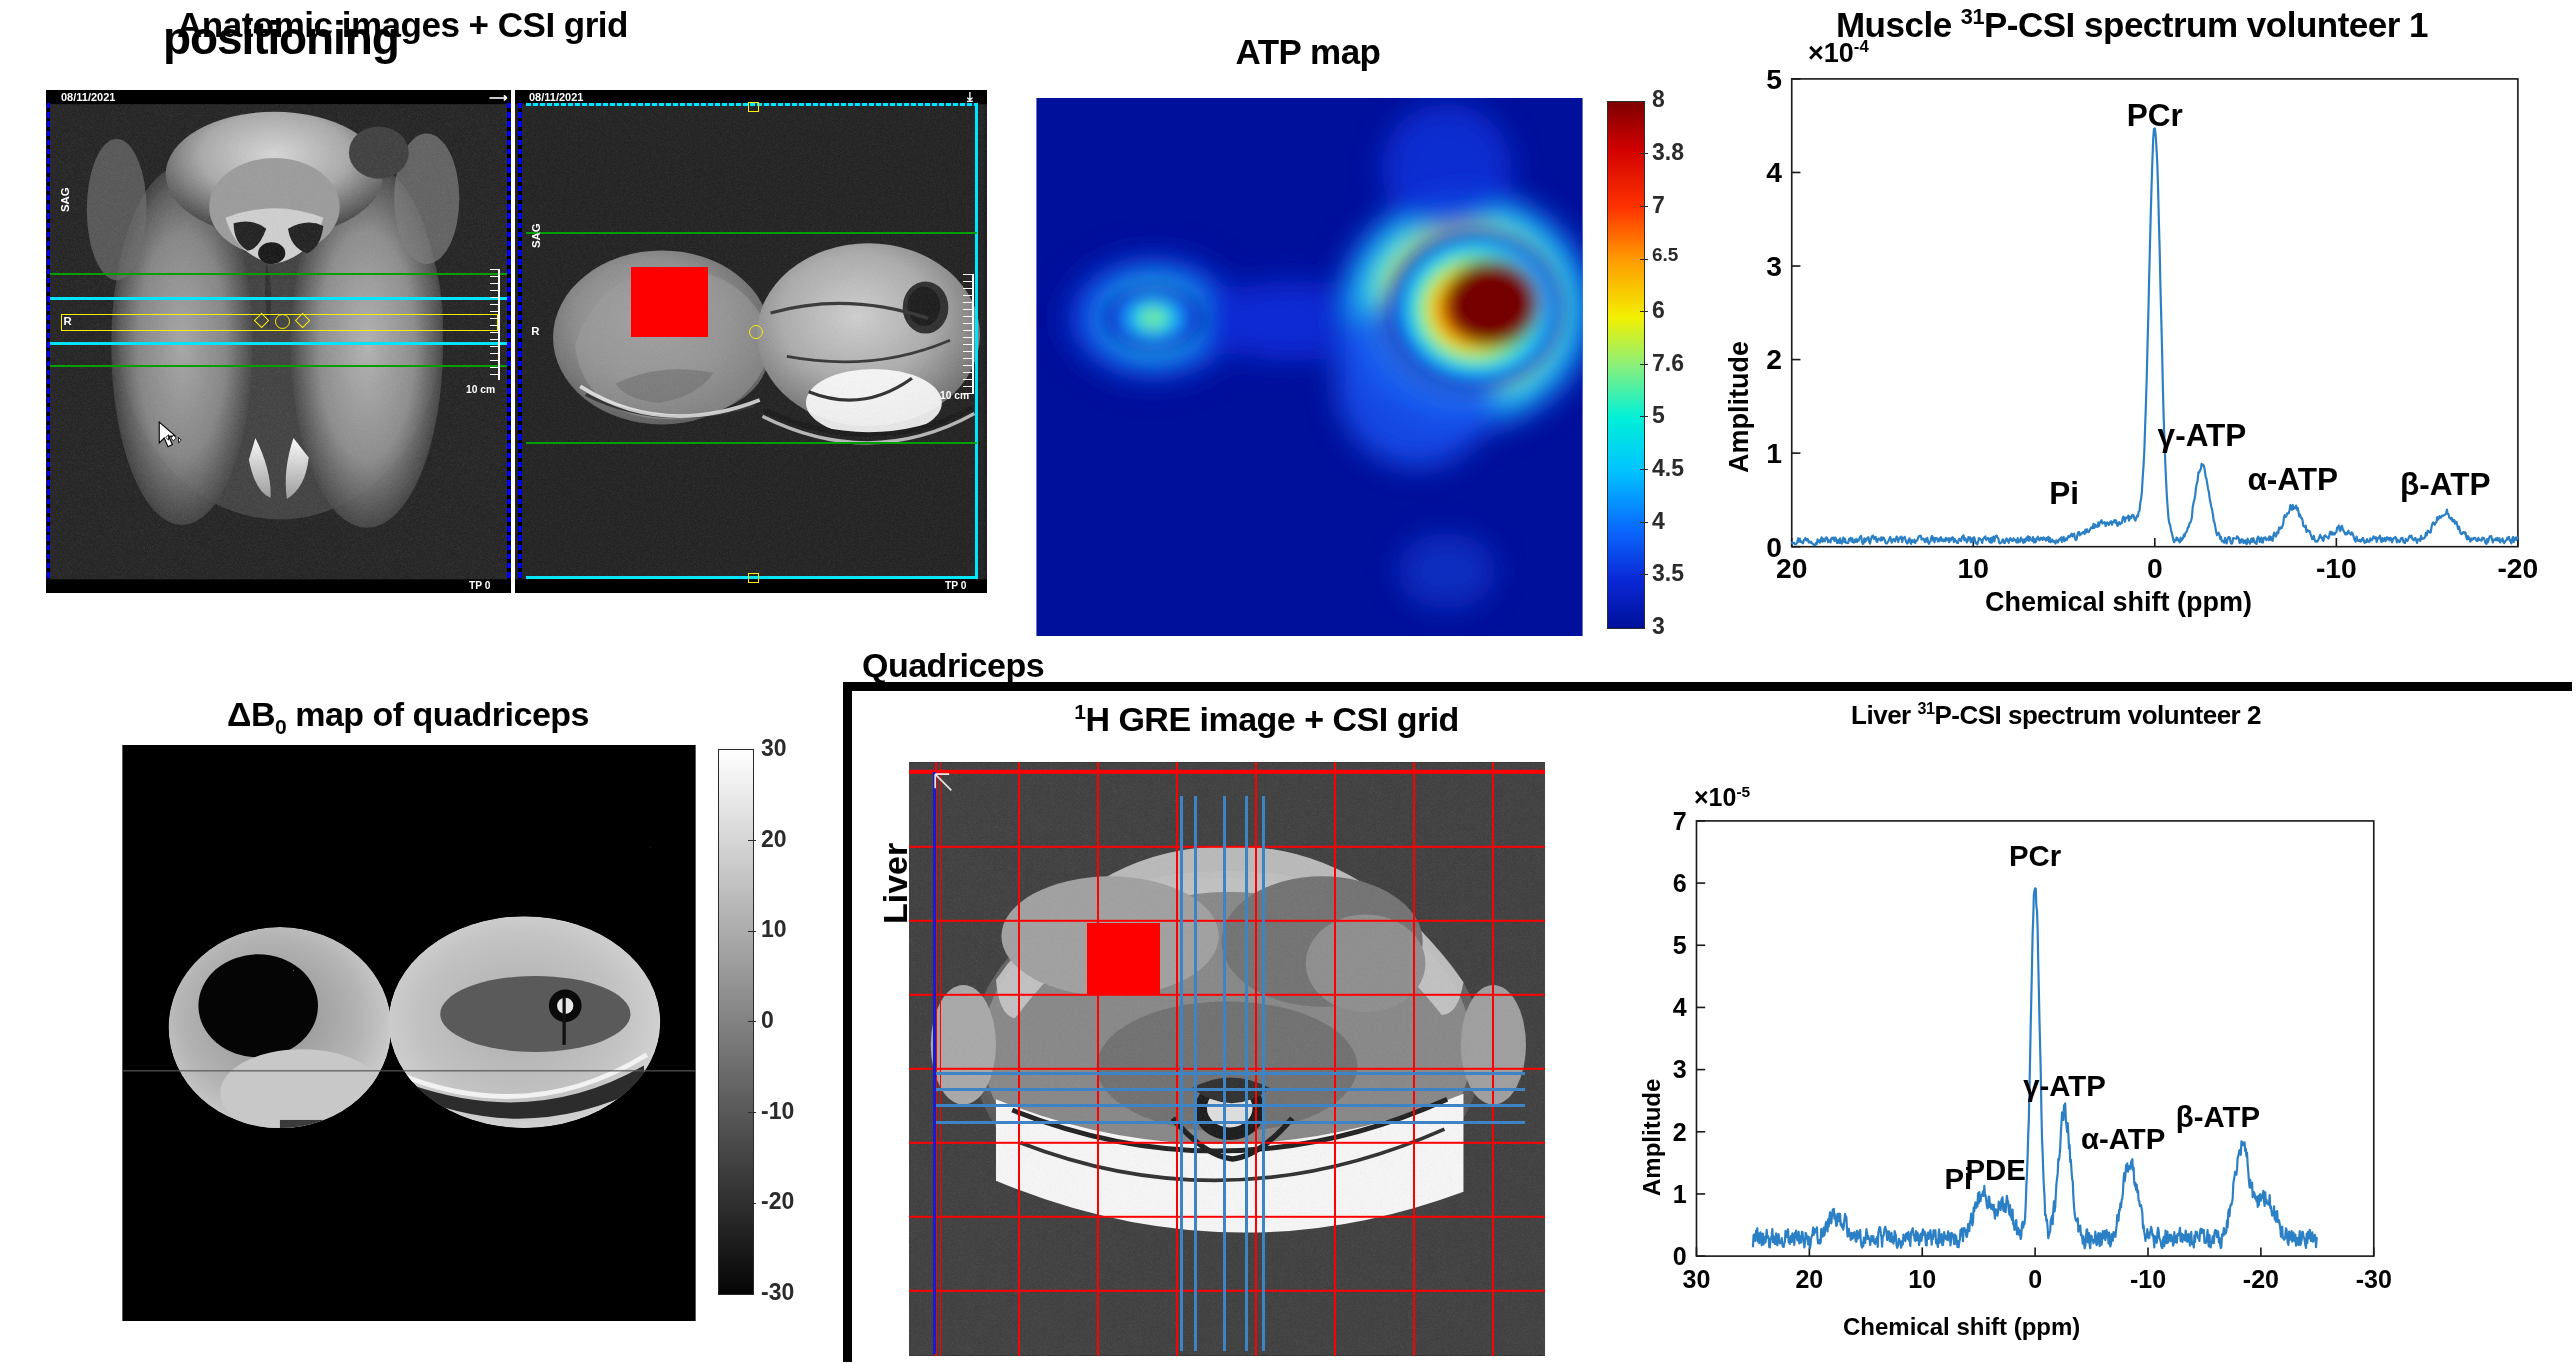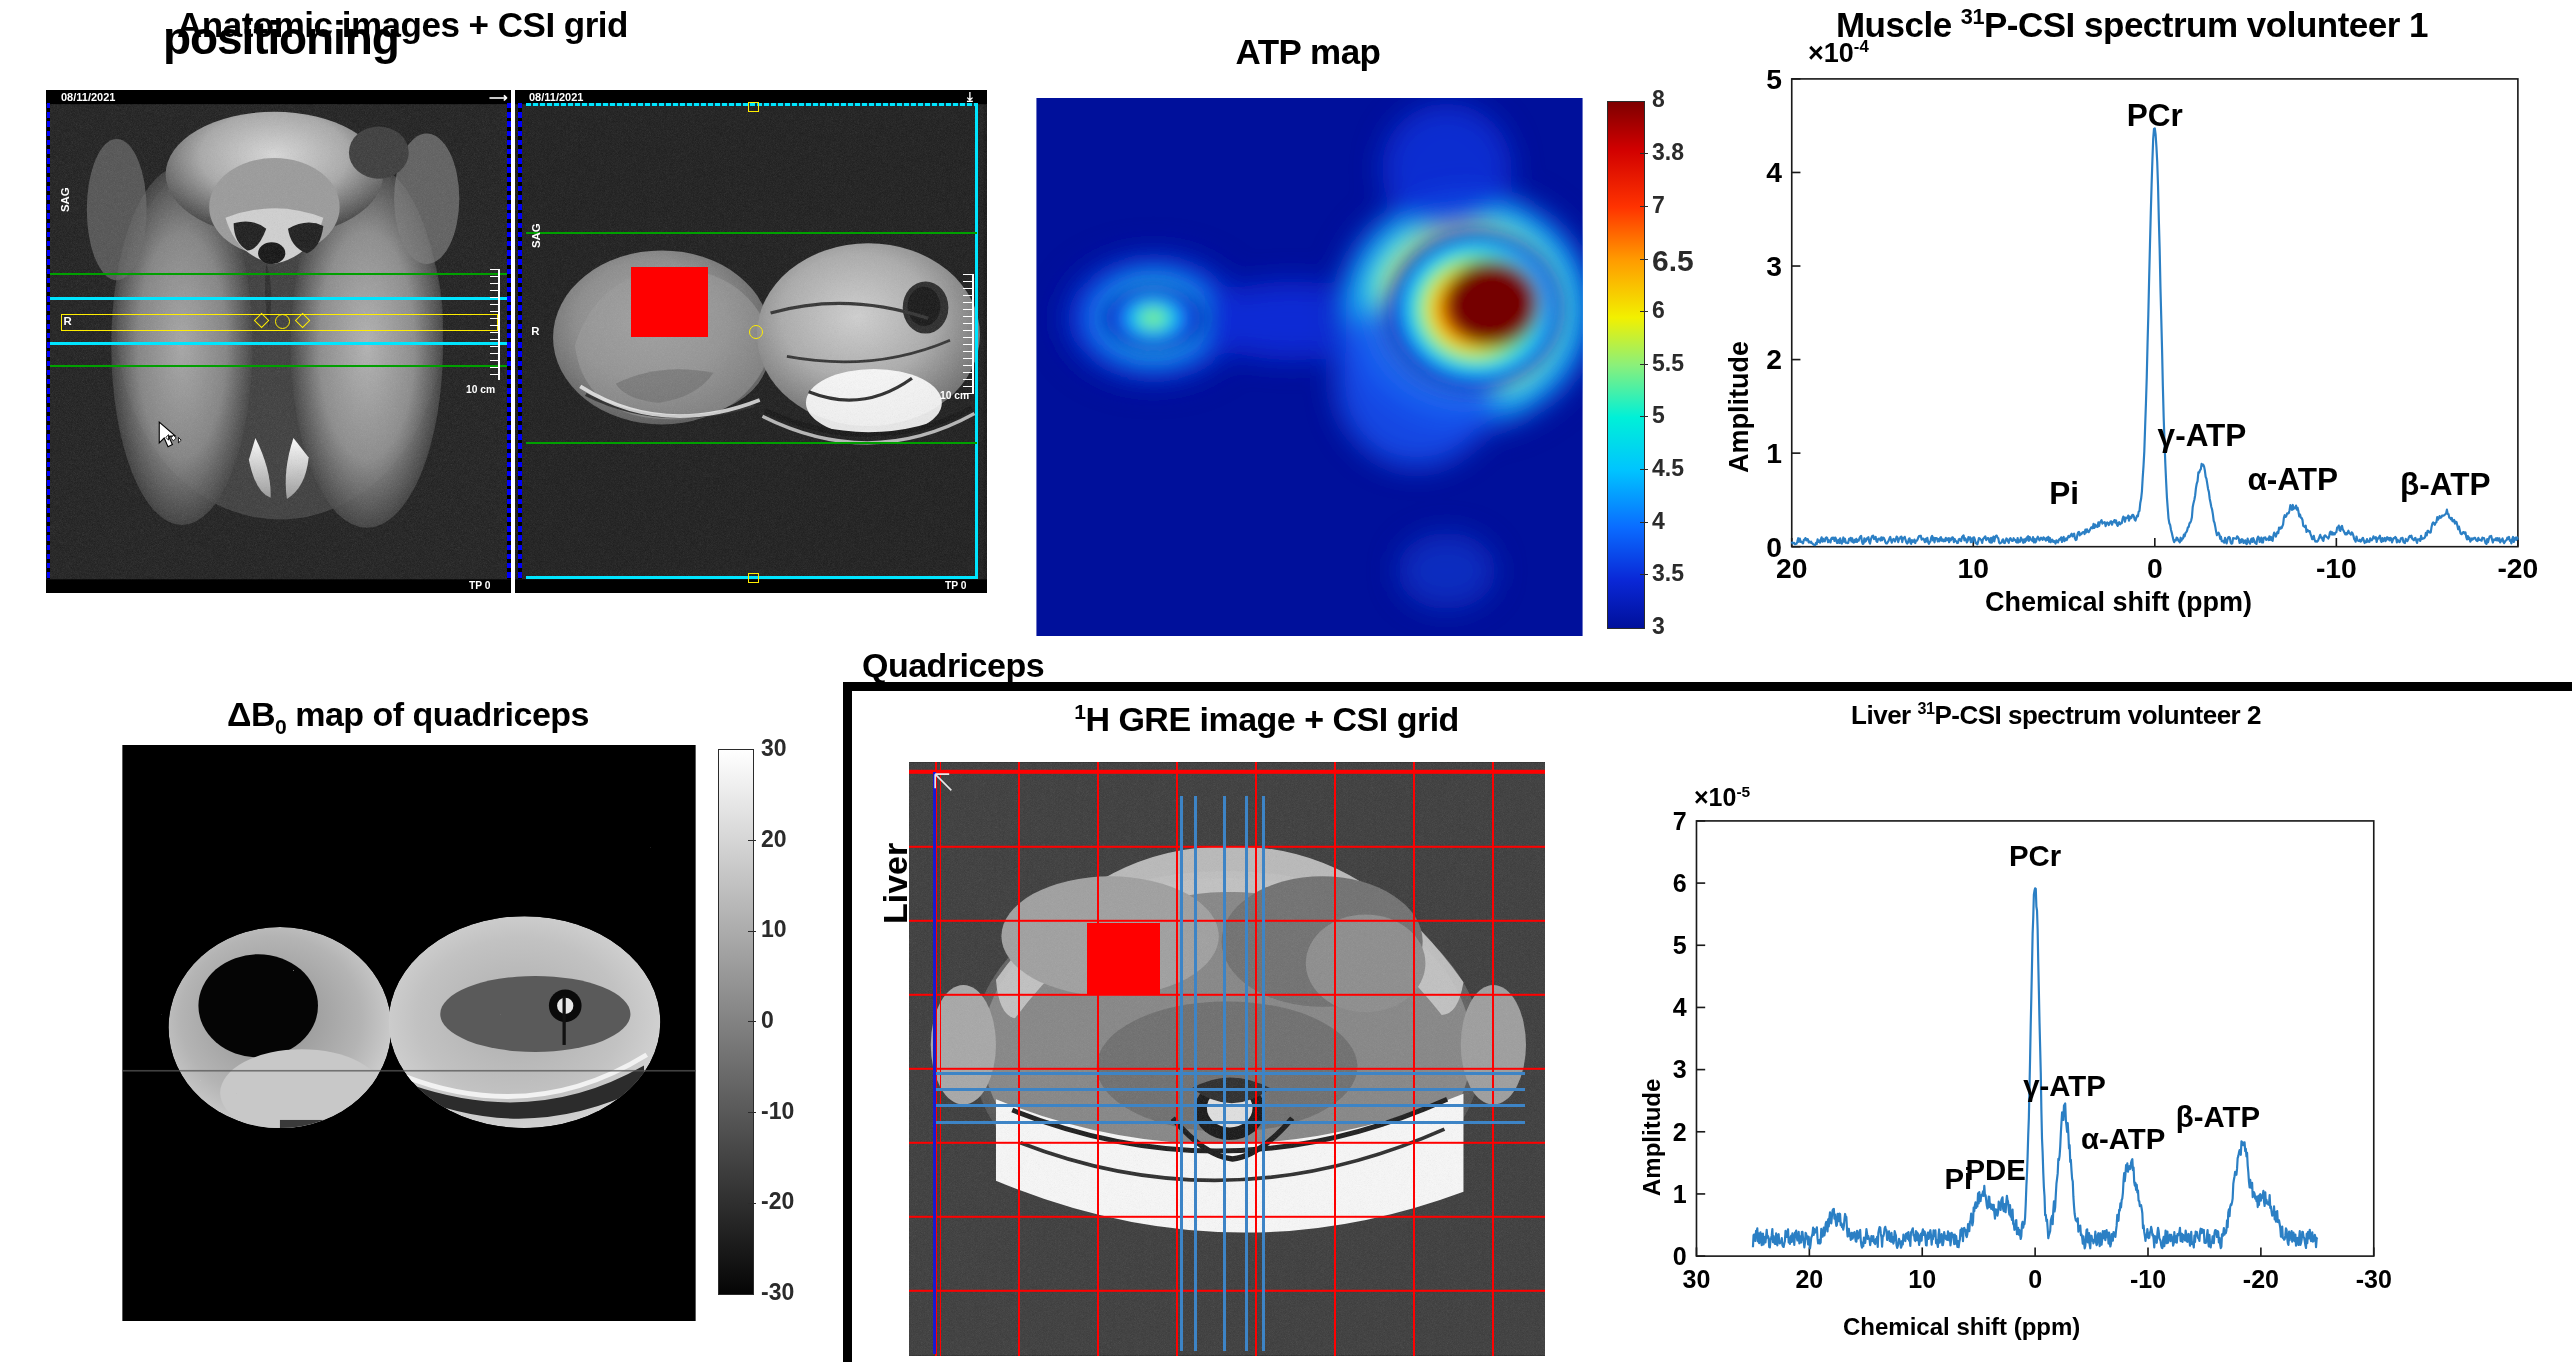--- a/index.html
+++ b/index.html
@@ -468,25 +468,25 @@
       <text x="651.4" y="786.8571428571429" text-anchor="middle" font-size="54" font-weight="bold" fill="#000" font-family="&quot;Liberation Sans&quot;,sans-serif">Pi</text>
     </svg>
 </div>
 
 <div class="cbtick" style="left: 1652px; top: 86px; font-size: 23px;">8</div>
 <div class="cbmark" style="left: 1640px; top: 153px;"></div>
 <div class="cbtick" style="left: 1652px; top: 139px; font-size: 23px;">3.8</div>
 <div class="cbmark" style="left: 1640px; top: 206px;"></div>
 <div class="cbtick" style="left: 1652px; top: 192px; font-size: 23px;">7</div>
 <div class="cbmark" style="left: 1640px; top: 259px;"></div>
-<div class="cbtick" style="left: 1652px; top: 244px; font-size: 30px;">6.5</div>
+<div class="cbtick" style="left: 1652px; top: 244px; font-size: 19px;">6.5</div>
 <div class="cbmark" style="left: 1640px; top: 311px;"></div>
 <div class="cbtick" style="left: 1652px; top: 297px; font-size: 23px;">6</div>
 <div class="cbmark" style="left: 1640px; top: 364px;"></div>
-<div class="cbtick" style="left: 1652px; top: 350px; font-size: 23px;">5.5</div>
+<div class="cbtick" style="left: 1652px; top: 350px; font-size: 23px;">7.6</div>
 <div class="cbmark" style="left: 1640px; top: 416px;"></div>
 <div class="cbtick" style="left: 1652px; top: 402px; font-size: 23px;">5</div>
 <div class="cbmark" style="left: 1640px; top: 469px;"></div>
 <div class="cbtick" style="left: 1652px; top: 455px; font-size: 23px;">4.5</div>
 <div class="cbmark" style="left: 1640px; top: 522px;"></div>
 <div class="cbtick" style="left: 1652px; top: 508px; font-size: 23px;">4</div>
 <div class="cbmark" style="left: 1640px; top: 574px;"></div>
 <div class="cbtick" style="left: 1652px; top: 560px; font-size: 23px;">3.5</div>
 <div class="cbtick" style="left: 1652px; top: 613px; font-size: 23px;">3</div>
 <div class="cbtick" style="left: 761px; top: 735px; font-size: 23px;">30</div>

